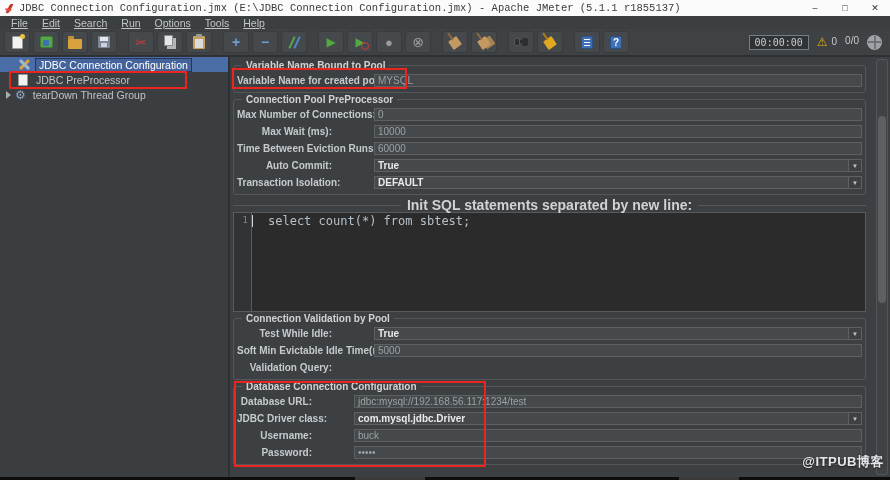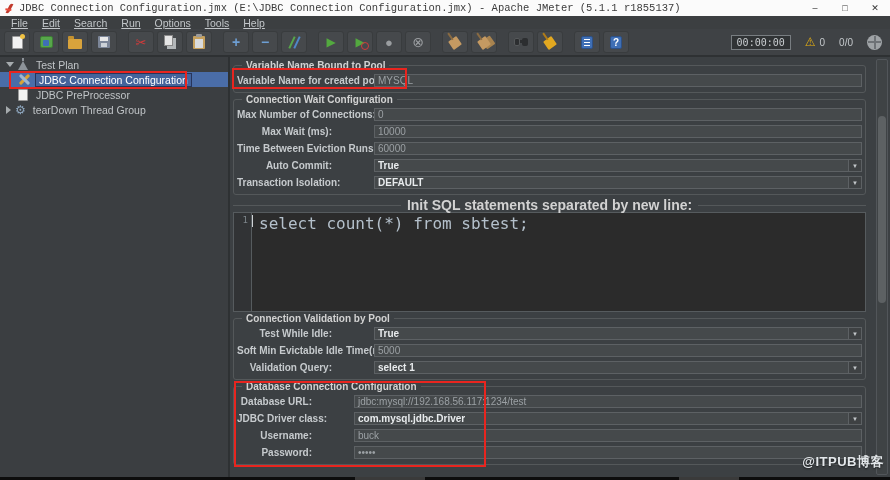--- a/index.html
+++ b/index.html
@@ -69,21 +69,21 @@
     box-shadow:8px 0 0 #2c2e30; margin-right:8px; }
   .i-binoc::after { content:""; position:absolute; top:1px; left:5px; width:4px; height:3px; background:#2c2e30; }
   .i-broomy { width:10px; height:10px; background:#e2a820; transform:rotate(-35deg);
     border-radius:1px; margin-top:2px; }
   .i-broomy::before { content:""; position:absolute; top:-7px; left:4px; width:2px; height:8px; background:#b07c18; }
   .i-flist { width:12px; height:13px; background:#3f6fb5; border:1px solid #2d5188; border-radius:2px; }
   .i-flist::before { content:""; position:absolute; left:2px; top:2px; right:2px; height:9px;
     background:repeating-linear-gradient(#ffffff 0 1px, transparent 1px 3px); }
   .i-help { width:12px; height:13px; background:#3f6fb5; border:1px solid #2d5188; border-radius:2px;
     color:#fff; font-weight:bold; font-size:10px; text-align:center; line-height:12px; }
-  .tb-right { margin-left:auto; display:flex; align-items:center; gap:14px; }
+  .tb-right { margin-left:auto; display:flex; align-items:flex-start; gap:8px; }
   .timer { border:1px solid #787d81; background:#303335; color:#c9cdd0;
     font-family:"DejaVu Sans Mono", monospace; font-size:10px; padding:1px 5px; }
   .warn-wrap { display:flex; align-items:center; gap:4px; }
   .c-warn { color:#edb40e; font-size:12px; }
   .count-text { color:#c4c8cb; font-size:10px; }
   .i-globe { width:15px; height:15px; background:#9fa3a6; border-radius:50%; position:relative; }
   .i-globe::before { content:""; position:absolute; left:50%; top:1px; bottom:1px; width:2px;
     margin-left:-1px; background:#6e7276; }
   .i-globe::after  { content:""; position:absolute; top:50%; left:1px; right:1px; height:2px;
     margin-top:-1px; background:#6e7276; }
@@ -139,22 +139,22 @@
 
   .init-legend { display:flex; align-items:center; gap:6px; margin:4px 0 1px 0; height:12px; }
   .init-legend::before, .init-legend::after { content:""; flex:1; border-top:1px solid #54585a; }
   .init-title { font-size:14px; font-weight:bold; color:#d2d2d2; }
   .editor { display:flex; height:100px; border:1px solid #565b5e; background:#2b2b2b; }
   .gutter { width:18px; background:#313335; border-right:1px solid #565b5e; color:#7d858a;
     font-family:"DejaVu Sans Mono", monospace; font-size:9px; text-align:right;
     padding:2px 3px 0 0; }
   .codearea { flex:1; padding:1px 0 0 0; display:flex; }
   .caret { width:1px; background:#cfd3d6; height:12px; margin-top:1px; }
-  .codeline { font-family:"DejaVu Sans Mono", monospace; font-size:16px; color:#b4c0cb;
-    padding-left:6px; white-space:pre; }
+  .codeline { font-family:"DejaVu Sans Mono", monospace; font-size:12px; color:#b4c0cb;
+    padding-left:15px; white-space:pre; }
 
   
   .vscroll { position:absolute; top:2px; bottom:2px; right:2px; width:12px;
     background:#3f4345; border:1px solid #52565a; border-radius:2px; }
   .vthumb { position:absolute; left:1px; right:1px; top:56px; height:187px;
     background:#5d6163; border-radius:5px; }
 
   .watermark { position:absolute; right:6px; bottom:6px; font-size:13px; font-weight:bold;
     color:#e3e7ea; letter-spacing:0.5px; text-shadow:0 1px 2px rgba(0,0,0,.6); }
 
@@ -261,25 +261,20 @@
         <span class="count-text">0</span>
       </span>
       <span class="count-text">0/0</span>
       <span class="i-globe"></span>
     </div>
   </div>
 
   <div class="content">
 
     <div class="tree">
-      <div class="trow">
-        <span class="tw tw-down"></span>
-        <span class="ticon i-flask"></span>
-        <span class="tlabel">Test Plan</span>
-      </div>
       <div class="trow selected">
         <span class="tw-none"></span>
         <span class="ticon i-tools"></span>
         <span class="tlabel">JDBC Connection Configuration</span>
       </div>
       <div class="trow">
         <span class="tw-none"></span>
         <span class="i-tpage"></span>
         <span class="tlabel">JDBC PreProcessor</span>
       </div>
@@ -297,21 +292,21 @@
         <span class="legend">Variable Name Bound to Pool</span>
         <div class="frow">
           <span class="flabel">Variable Name for created pool:</span>
           <div class="field">
             <span class="val val-text">MYSQL</span>
           </div>
         </div>
       </div>
 
       <div class="group">
-        <span class="legend">Connection Wait Configuration</span>
+        <span class="legend">Connection Pool PreProcessor</span>
         <div class="frow">
           <span class="flabel">Max Number of Connections:</span>
           <div class="field">
             <span class="val val-text">0</span>
           </div>
         </div>
         <div class="frow">
           <span class="flabel">Max Wait (ms):</span>
           <div class="field">
             <span class="val val-text">10000</span>
@@ -360,24 +355,20 @@
           </div>
         </div>
         <div class="frow">
           <span class="flabel">Soft Min Evictable Idle Time(ms):</span>
           <div class="field">
             <span class="val val-text">5000</span>
           </div>
         </div>
         <div class="frow">
           <span class="flabel">Validation Query:</span>
-          <div class="field">
-            <span class="val val-combo">select 1</span>
-            <span class="combo-btn"></span>
-          </div>
         </div>
       </div>
 
       <div class="group db">
         <span class="legend">Database Connection Configuration</span>
         <div class="frow">
           <span class="flabel">Database URL:</span>
           <div class="field">
             <span class="val val-text">jdbc:mysql://192.168.56.117:1234/test</span>
           </div>

